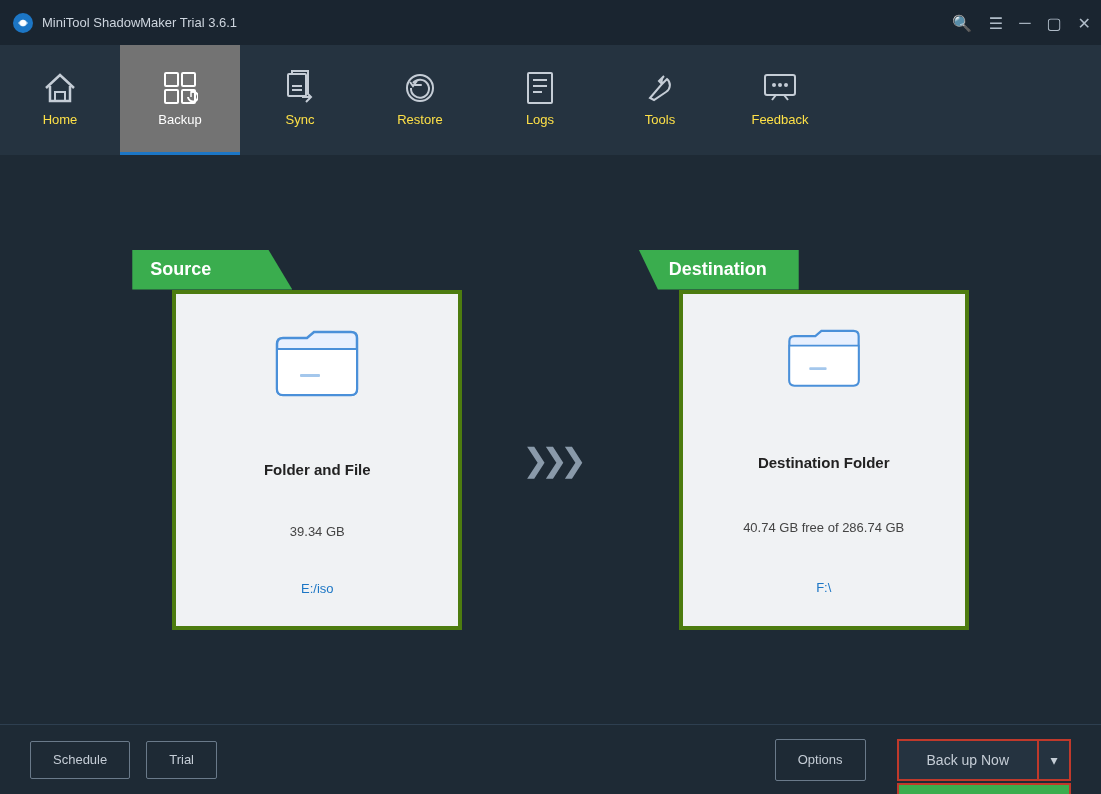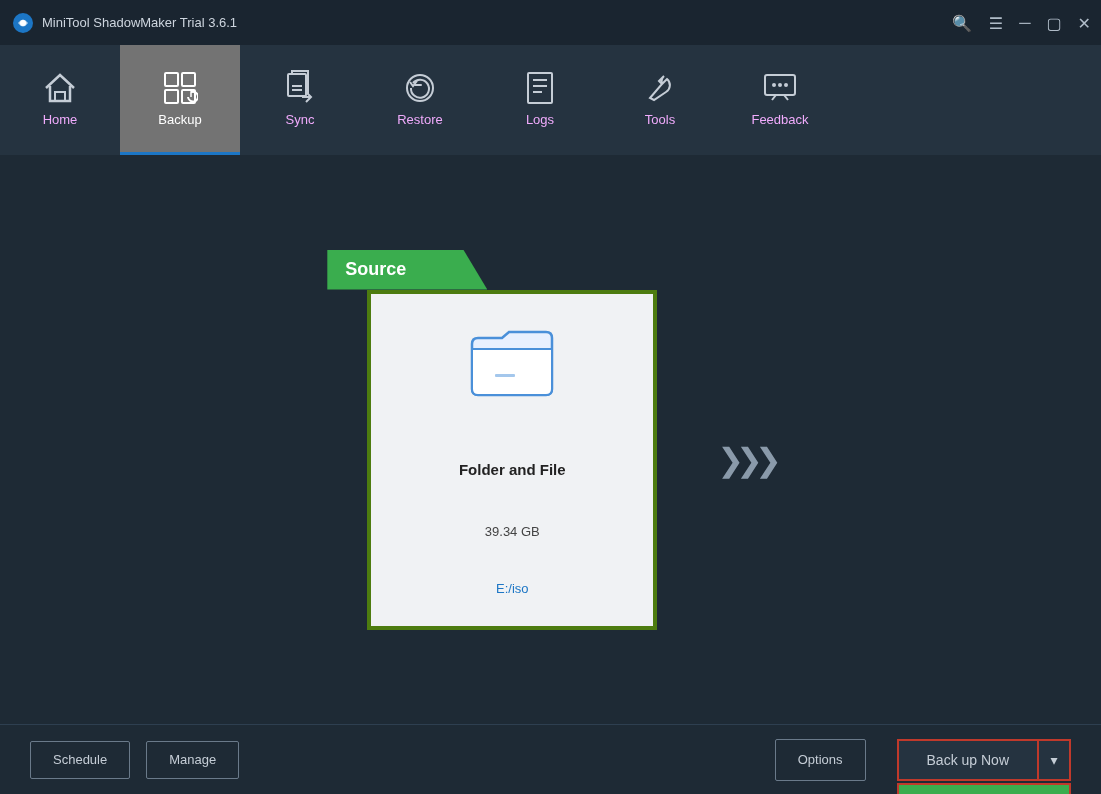--- a/index.html
+++ b/index.html
@@ -61,21 +61,21 @@
       display: flex;
       align-items: stretch;
     }
     .nav-item {
       display: flex;
       flex-direction: column;
       align-items: center;
       justify-content: center;
       width: 120px;
       cursor: pointer;
-      color: #f0abfc;
+      color: #fde047;
       font-size: 13px;
       gap: 6px;
       border-bottom: 3px solid transparent;
     }
     .nav-item.active {
       background: #737373;
       color: #fff;
       border-bottom: 3px solid #1c76c5;
     }
     .nav-item svg {
@@ -375,25 +375,44 @@
   </div>
 
   <div class="arrow-section">
     <div class="chevron-arrows">
       <span>❯</span>
       <span>❯</span>
       <span>❯</span>
     </div>
   </div>
 
+  <div class="card-wrapper">
+    <div class="card-header">
+      <div class="card-header-bg dest">
+        <span class="card-header-label">Destination</span>
+      </div>
+    </div>
+    <div class="card-body">
+      <div class="folder-icon">
+        <svg width="80" height="65" viewBox="0 0 90 75" fill="none">
+          <path d="M5 20 Q5 14 11 14 L35 14 L42 8 L79 8 Q85 8 85 14 L85 65 Q85 71 79 71 L11 71 Q5 71 5 65 Z" fill="#e8f0fe" stroke="#4a90d9" stroke-width="2.5"></path>
+          <path d="M5 25 L85 25 L85 65 Q85 71 79 71 L11 71 Q5 71 5 65 Z" fill="#fff" stroke="#4a90d9" stroke-width="2"></path>
+          <rect x="28" y="50" width="20" height="3" rx="1" fill="#4a90d9" opacity="0.5"></rect>
+        </svg>
+      </div>
+      <div class="card-title">Destination Folder</div>
+      <div class="card-sub">40.74 GB free of 286.74 GB</div>
+      <div class="card-path">F:\</div>
+    </div>
+  </div>
 </div>
 
 <div id="bottombar">
   <button class="btn-outline">Schedule</button>
-  <button class="btn-outline">Manage</button>
+  <button class="btn-outline">Trial</button>
   <div style="margin-left:auto; display:flex; align-items:center; gap:11px; position:relative;">
     <button class="options-btn">Options</button>
     <div class="bottombar-right">
       <button class="btn-backup-now">Back up Now</button>
       <button class="btn-dropdown-arrow">
         <span>▾</span>
       </button>
       <div class="backup-later-dropdown">Back up Later</div>
     </div>
   </div>

